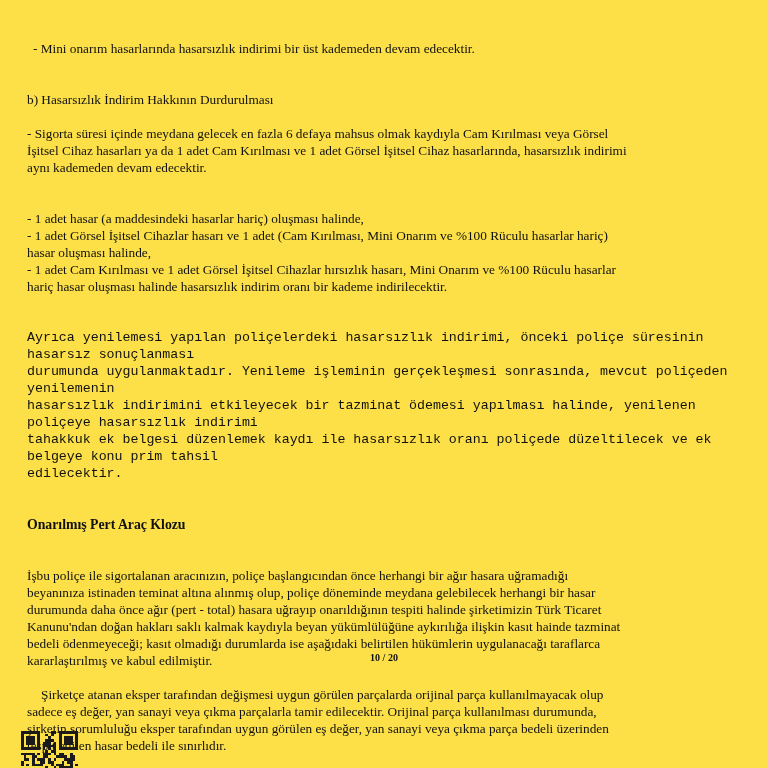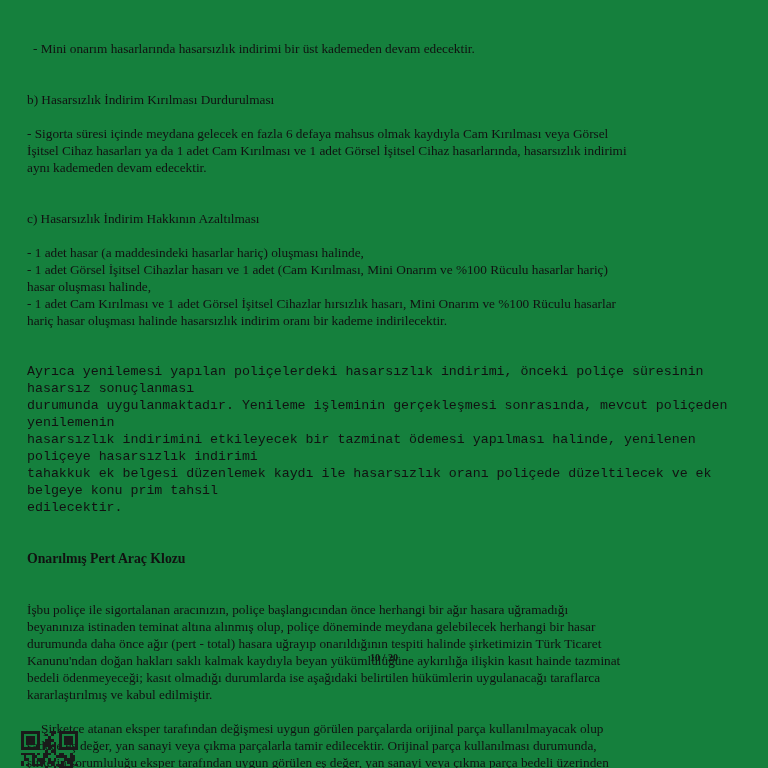--- a/index.html
+++ b/index.html
@@ -4,21 +4,21 @@
 <style>
   html, body {
     margin: 0;
     padding: 0;
     background: #ffffff;
   }
   .page {
     position: relative;
     width: 768px;
     height: 768px;
-    background: #15803d;
+    background: #fde047;
     overflow: hidden;
     font-family: "Liberation Serif", "DejaVu Serif", serif;
     color: #111111;
   }
   .body-text {
     position: absolute;
     left: 27px;
     top: 6px;
     width: 714px;
     font-size: 13.3px;
@@ -67,26 +67,25 @@
 </style>
 </head>
 <body>
 
 <div class="page">
 
   <div class="body-text">
 
     <p class="p-intro">- Mini onarım hasarlarında hasarsızlık indirimi bir üst kademeden devam edecektir.</p>
 
-    <p class="h-section">b) Hasarsızlık İndirim Kırılması Durdurulması</p>
+    <p class="h-section">b) Hasarsızlık İndirim Hakkının Durdurulması</p>
     <p>- Sigorta süresi içinde meydana gelecek en fazla 6 defaya mahsus olmak kaydıyla Cam Kırılması veya Görsel
 İşitsel Cihaz hasarları ya da 1 adet Cam Kırılması ve 1 adet Görsel İşitsel Cihaz hasarlarında, hasarsızlık indirimi
 aynı kademeden devam edecektir.</p>
 
-    <p class="h-section">c) Hasarsızlık İndirim Hakkının Azaltılması</p>
     <p>- 1 adet hasar (a maddesindeki hasarlar hariç) oluşması halinde,
 - 1 adet Görsel İşitsel Cihazlar hasarı ve 1 adet (Cam Kırılması, Mini Onarım ve %100 Rüculu hasarlar hariç)
 hasar oluşması halinde,
 - 1 adet Cam Kırılması ve 1 adet Görsel İşitsel Cihazlar hırsızlık hasarı, Mini Onarım ve %100 Rüculu hasarlar
 hariç hasar oluşması halinde hasarsızlık indirim oranı bir kademe indirilecektir.</p>
 
     <p class="p-renewal">Ayrıca yenilemesi yapılan poliçelerdeki hasarsızlık indirimi, önceki poliçe süresinin hasarsız sonuçlanması
 durumunda uygulanmaktadır. Yenileme işleminin gerçekleşmesi sonrasında, mevcut poliçeden yenilemenin
 hasarsızlık indirimini etkileyecek bir tazminat ödemesi yapılması halinde, yenilenen poliçeye hasarsızlık indirimi
 tahakkuk ek belgesi düzenlemek kaydı ile hasarsızlık oranı poliçede düzeltilecek ve ek belgeye konu prim tahsil

